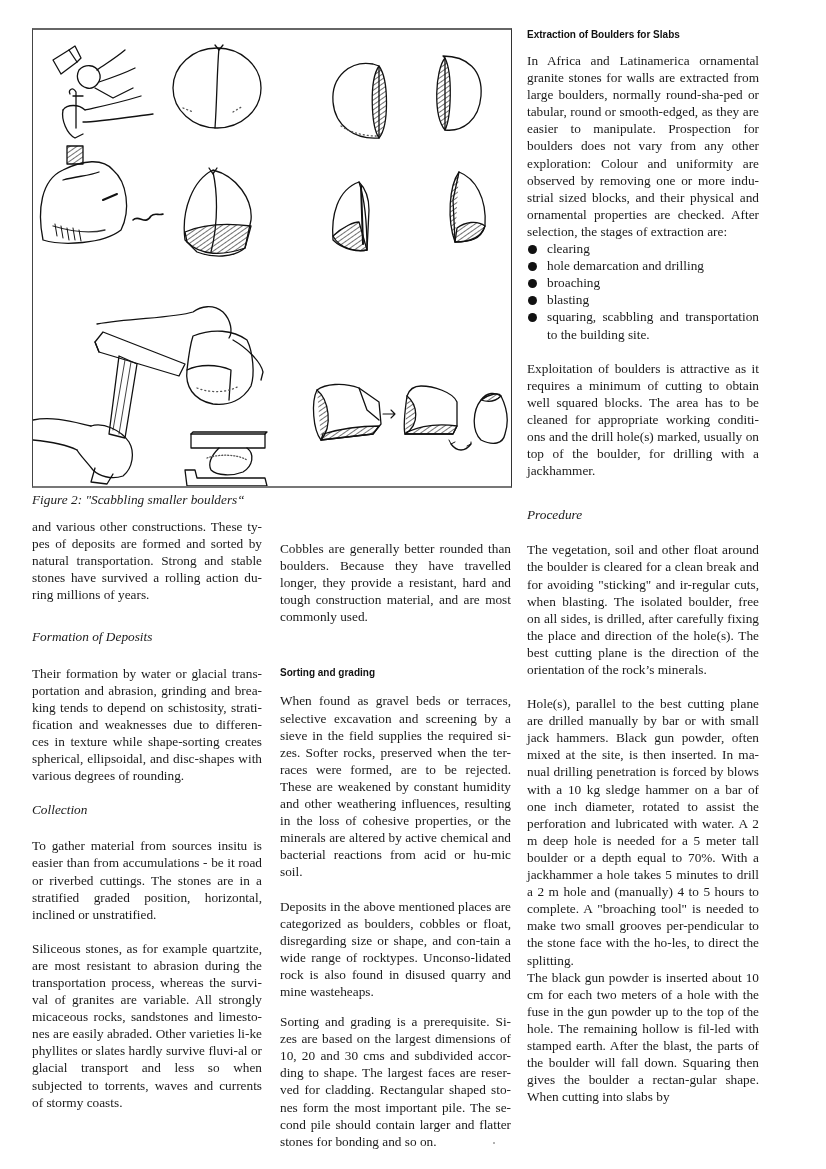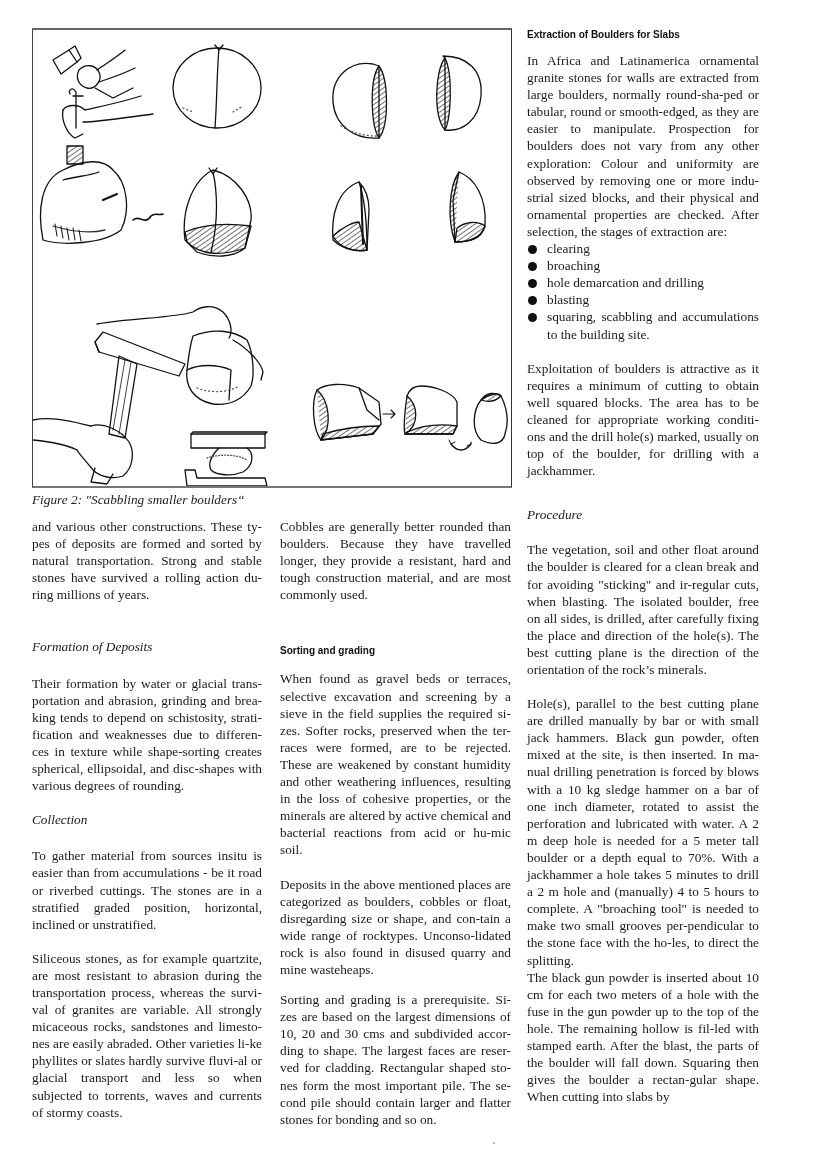--- a/index.html
+++ b/index.html
@@ -128,44 +128,44 @@
       <path d="M418,414 C424,422 432,422 438,414"></path>
       <path d="M416,410 L418,414 L422,412 M438,412 L438,414 L434,416" stroke-width="1"></path>
     </g>
   </svg>
 </div>
 
 <div class="caption">Figure 2: "Scabbling smaller boulders“</div>
 
 <div class="col" style="left:32px; top:518px; width:230px;">
   <p>and various other constructions. These ty-pes of deposits are formed and sorted by natural transportation. Strong and stable stones have survived a rolling action du-ring millions of years.</p>
-  <p class="subhead" style="margin-top:35px;">Formation of Deposits</p>
+  <p class="subhead" style="margin-top:25px;">Formation of Deposits</p>
   <p style="margin-top:19px;">Their formation by water or glacial trans-portation and abrasion, grinding and brea-king tends to depend on schistosity, strati-fication and weaknesses due to differen-ces in texture while shape-sorting creates spherical, ellipsoidal, and disc-shapes with various degrees of rounding.</p>
   <p class="subhead" style="margin-top:17px;">Collection</p>
   <p style="margin-top:19px;">To gather material from sources insitu is easier than from accumulations - be it road or riverbed cuttings. The stones are in a stratified graded position, horizontal, inclined or unstratified.</p>
   <p style="margin-top:17px;">Siliceous stones, as for example quartzite, are most resistant to abrasion during the transportation process, whereas the survi-val of granites are variable. All strongly micaceous rocks, sandstones and limesto-nes are easily abraded. Other varieties li-ke phyllites or slates hardly survive fluvi-al or glacial transport and less so when subjected to torrents, waves and currents of stormy coasts.</p>
 </div>
 
-<div class="col" style="left:280px; top:518px; width:231px;">
+<div class="col" style="left:280px; top:540px; width:231px;">
   <p>Cobbles are generally better rounded than boulders. Because they have travelled longer, they provide a resistant, hard and tough construction material, and are most commonly used.</p>
   <p class="heading" style="margin-top:39px;">Sorting and grading</p>
   <p style="margin-top:10px;">When found as gravel beds or terraces, selective excavation and screening by a sieve in the field supplies the required si-zes. Softer rocks, preserved when the ter-races were formed, are to be rejected. These are weakened by constant humidity and other weathering influences, resulting in the loss of cohesive properties, or the minerals are altered by active chemical and bacterial reactions from acid or hu-mic soil.</p>
   <p style="margin-top:17px;">Deposits in the above mentioned places are categorized as boulders, cobbles or float, disregarding size or shape, and con-tain a wide range of rocktypes. Unconso-lidated rock is also found in disused quarry and mine wasteheaps.</p>
   <p style="margin-top:13px;">Sorting and grading is a prerequisite. Si-zes are based on the largest dimensions of 10, 20 and 30 cms and subdivided accor-ding to shape. The largest faces are reser-ved for cladding. Rectangular shaped sto-nes form the most important pile. The se-cond pile should contain larger and flatter stones for bonding and so on.</p>
 </div>
 
 <div class="col" style="left:527px; top:26px; width:232px;">
   <p class="heading">Extraction of Boulders for Slabs</p>
   <p style="margin-top:8px;">In Africa and Latinamerica ornamental granite stones for walls are extracted from large boulders, normally round-sha-ped or tabular, round or smooth-edged, as they are easier to manipulate. Prospection for boulders does not vary from any other exploration: Colour and uniformity are observed by removing one or more indu-strial sized blocks, and their physical and ornamental properties are checked. After selection, the stages of extraction are:</p>
   <ul class="bullets" style="">
     <li>clearing</li>
+    <li>hole demarcation and drilling</li>
     <li>broaching</li>
-    <li>hole demarcation and drilling</li>
     <li>blasting</li>
-    <li>squaring, scabbling and accumulations to the building site.</li>
+    <li>squaring, scabbling and transportation to the building site.</li>
   </ul>
   <p style="margin-top:17px;">Exploitation of boulders is attractive as it requires a minimum of cutting to obtain well squared blocks. The area  has to be cleaned for appropriate working conditi-ons and the drill hole(s) marked, usually on top of the boulder, for drilling with a jackhammer.</p>
   <p class="subhead" style="margin-top:27px;">Procedure</p>
   <p style="margin-top:18px;">The vegetation, soil and other float around the boulder is cleared for a clean break and for avoiding "sticking" and ir-regular cuts, when blasting. The isolated boulder, free on all sides, is drilled, after carefully fixing the place and direction of the hole(s). The best cutting plane is the direction of the orientation of the rock’s minerals.</p>
   <p style="margin-top:17px;">Hole(s), parallel to the best cutting plane are drilled manually by bar or with small jack hammers. Black gun powder, often mixed at the site, is then inserted. In ma-nual drilling penetration is forced by blows with a 10 kg sledge hammer on a bar of one inch diameter, rotated to assist the perforation and lubricated with water. A 2 m deep hole is needed for a 5 meter tall boulder or a depth equal to 70%. With a jackhammer a hole takes 5 minutes to drill a 2 m hole and (manually) 4 to 5 hours to complete. A "broaching tool" is needed to make two small grooves per-pendicular to the stone face with the ho-les, to direct the splitting.</p>
   <p>The black gun powder is inserted about 10 cm for each two meters of a hole with the fuse in the gun powder up to the top of the hole. The remaining hollow is fil-led with stamped earth. After the blast, the parts of the boulder will fall down. Squaring then gives the boulder a rectan-gular shape. When cutting into slabs by</p>
 </div>
 
 <div class="dot"></div>
 

